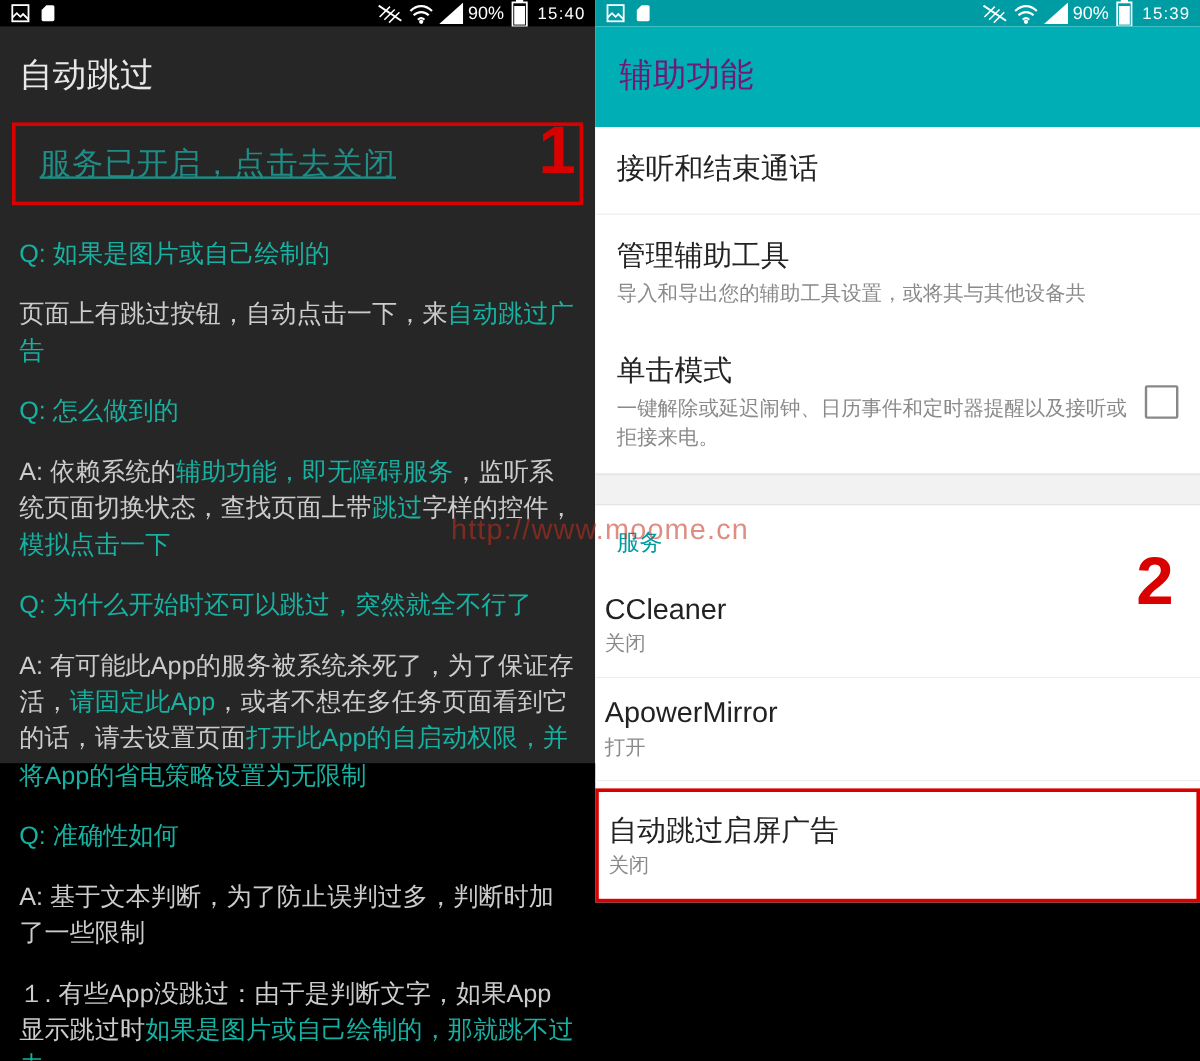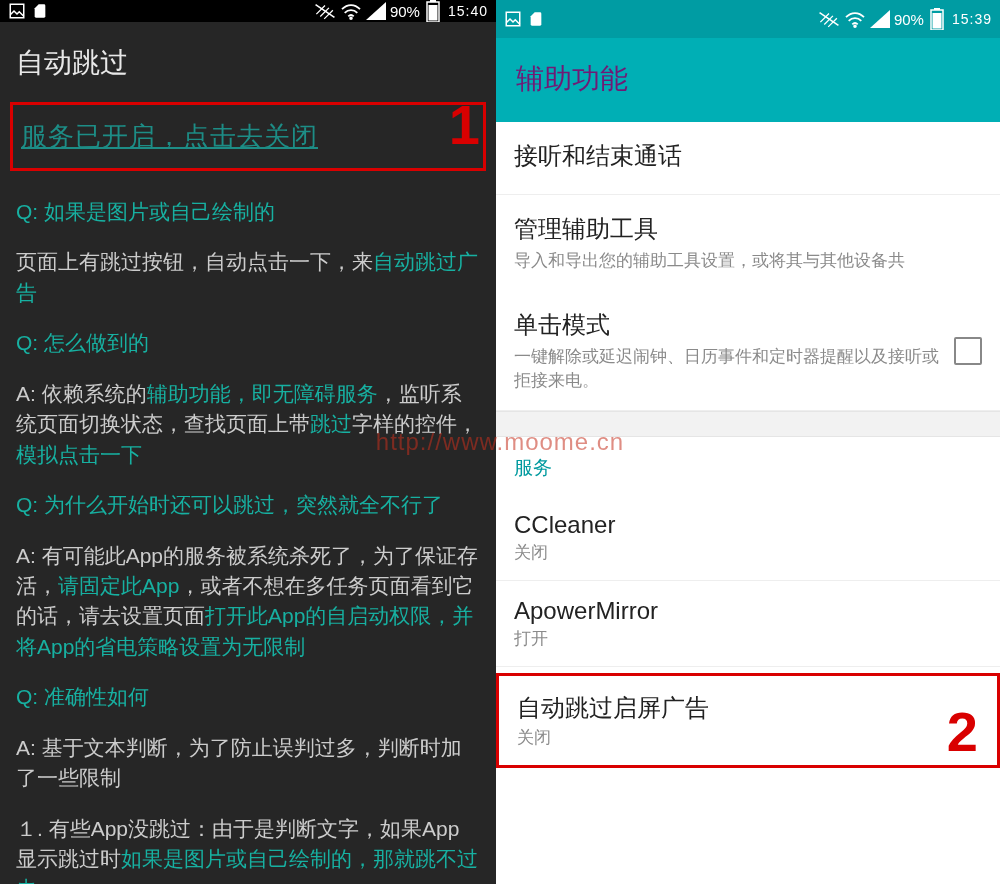--- a/index.html
+++ b/index.html
@@ -6,21 +6,21 @@
   body {
     width: 1000px;
     height: 884px;
     display: flex;
     font-family: -apple-system, "Helvetica Neue", Arial, "PingFang SC", "Microsoft YaHei", sans-serif;
     overflow: hidden;
     position: relative;
     background: #000;
   }
   .phone {
-    height: 884px;
+    height: 636px;
     display: flex;
     flex-direction: column;
     position: relative;
   }
   .phone-left { width: 496px; background: #262626; }
   .phone-right { flex: 1; background: #ffffff; }
 
   
   .statusbar {
     height: 38px;
@@ -42,21 +42,21 @@
   
   .left-title {
     color: #e8e8e8;
     font-size: 28px;
     padding: 22px 16px 20px 16px;
     font-weight: 400;
   }
   .service-link-wrap {
     margin: 0 10px 26px 10px;
     border: 3px solid #d90000;
-    padding: 14px 8px;
+    padding: 14px 20px;
     position: relative;
   }
   .service-link {
     color: #1d8d86;
     font-size: 26px;
     text-decoration: underline;
     letter-spacing: 1px;
   }
   .marker {
     position: absolute;
@@ -116,21 +116,21 @@
     flex-shrink: 0;
   }
   .section-gap { height: 26px; background: #f2f2f2; border-top: 1px solid #e5e5e5; border-bottom: 1px solid #e5e5e5;}
   .section-label {
     color: #009a9f;
     font-size: 19px;
     padding: 18px 18px 14px 18px;
     font-weight: 500;
   }
   .service-row {
-    padding: 16px 18px;
+    padding: 16px 8px;
   }
   .service-row .svc-name { color: #222; font-size: 24px; }
   .service-row .svc-status { color: #8a8a8a; font-size: 17px; margin-top: 2px; }
   .hr { height: 1px; background: #eee; margin: 0 0; }
   .highlight-row {
     border: 3px solid #d90000;
     margin-top: 6px;
   }
 
   

